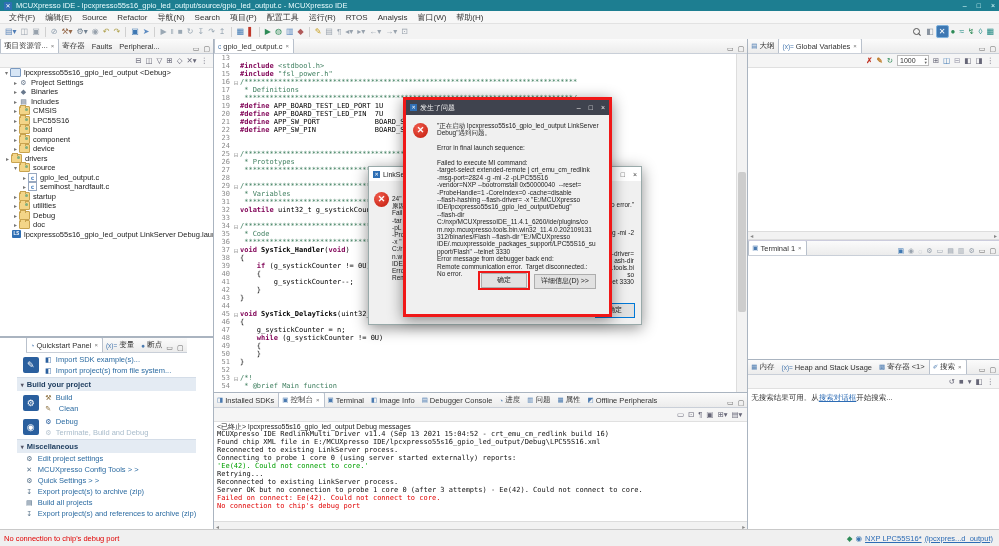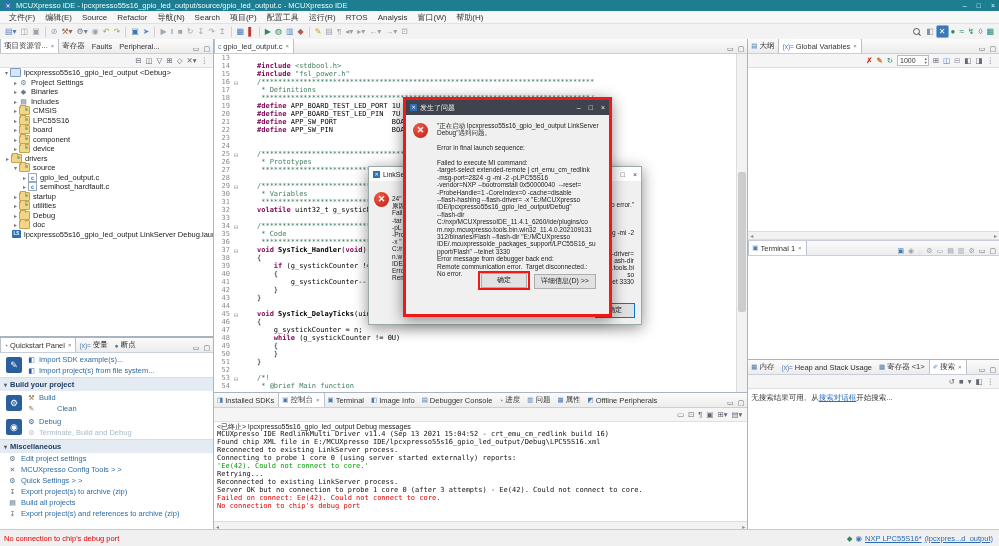--- a/index.html
+++ b/index.html
@@ -57,21 +57,21 @@
             text-align:center;line-height:7px;width:7px;}
   .ic-launch{background:#2f6fb4;color:#fff;font:bold 4.5px "Liberation Sans",sans-serif;text-align:center;line-height:8px;width:9px;height:8px;border-radius:1px;}
   .ic-glyph{border:none;background:none;font-size:7px;line-height:8px;text-align:center;color:#68788c;width:9px;}
 
   
   #code-wrap{flex:1;display:flex;overflow:hidden;background:#fff;position:relative;}
   #gutter-and-code{flex:1;overflow:hidden;}
   .cline{height:8px;display:flex;align-items:center;white-space:pre;}
   .lnum{width:16px;text-align:right;color:#8a8a8a;font:7px "DejaVu Sans Mono",monospace;flex:none;padding-right:2px;}
   .fold{width:8px;flex:none;color:#9a9a9a;font-size:6px;text-align:center;}
-  .ctext{font:7px "DejaVu Sans Mono",monospace;color:#000;margin-left:17px;}
+  .ctext{font:7px "DejaVu Sans Mono",monospace;color:#000;}
   .ctext .pp,.ctext .kw{color:#7f0055;font-weight:bold;}
   .ctext .cm{color:#3f7f5f;}
   .ctext .inc{color:#3f7f5f;}
   .ctext .fn{font-weight:bold;color:#000;}
   .vscroll{width:10px;background:#f2f2f2;border-left:1px solid #ddd;position:relative;flex:none;}
   .vthumb{position:absolute;left:1px;right:1px;background:#cdcdcd;border-radius:2px;}
 
   
   #console-panel{height:137px;border-top:1px solid #aab4c0;display:flex;flex-direction:column;background:#fff;}
   #console-body{flex:1;overflow:hidden;padding-left:3px;}
@@ -87,21 +87,21 @@
   .hscroll-strip{height:7px;background:#f2f2f2;border-top:1px solid #ddd;border-bottom:1px solid #ddd;
      display:flex;align-items:center;justify-content:space-between;color:#888;font-size:6px;padding:0 2px;}
   #terminal-body{height:103px;background:#fff;border-bottom:1px solid #aab4c0;}
   #search-msg{padding:4px 3px;font-size:7.5px;color:#333;}
   #search-msg a{color:#2d6cb5;text-decoration:underline;}
   .spinbox{display:inline-flex;border:1px solid #bbb;background:#fff;height:9px;align-items:center;margin:0 2px;}
   .spinbox .val{font-size:7px;padding:0 8px 0 2px;color:#333;}
   .spinbox .spin{display:flex;flex-direction:column;font-size:4px;color:#666;line-height:4px;}
 
   
-  #quickstart-panel{height:193px;border-top:1px solid #aab4c0;display:flex;flex-direction:column;background:#fff;}
+  #quickstart-panel{height:193px;border-top:1px solid #aab4c0;display:flex;flex-direction:column;background:#fff;align-items:center;}
   #qs-body{flex:1;overflow:hidden;font-size:7.5px;position:relative;}
   .qs-header{height:13px;background:#e4ebf3;border-top:1px solid #d4dde8;display:flex;align-items:center;
              font-weight:bold;color:#1b3a5c;padding-left:4px;gap:3px;}
   .qs-header .twist{color:#556;font-size:6px;}
   .qs-chips{margin-left:auto;display:flex;gap:3px;padding-right:8px;}
   .qs-chip{display:flex;align-items:center;gap:1px;}
   .qs-chip .box{width:9px;height:9px;border-radius:1px;color:#fff;font:bold 5px "Liberation Sans",sans-serif;
                 text-align:center;line-height:9px;}
   .qs-chip .car{font-size:5px;color:#555;}
   .qs-row{display:flex;align-items:center;height:11px;padding-left:8px;gap:4px;}
@@ -392,21 +392,21 @@
               <span class="twist">▾</span>
               <span>Build your project</span>
             </div>
             <div class="qs-group">
               <span class="qs-bigico">⚙</span>
               <span class="qs-links-col">
                 <span style="display:flex;gap:3px;align-items:center;">
                   <span class="qs-sico">⚒</span>
                   <a class="qs-link">Build</a>
                 </span>
-                <span style="display:flex;gap:21px;align-items:center;">
+                <span style="display:flex;gap:6px;align-items:center;">
                   <span class="qs-sico">✎</span>
                   <a class="qs-link">Clean</a>
                 </span>
               </span>
             </div>
             <div class="qs-group">
               <span class="qs-bigico">◉</span>
               <span class="qs-links-col">
                 <span style="display:flex;gap:3px;align-items:center;">
                   <span class="qs-sico" style="color:#2a5f9e">⚙</span>

